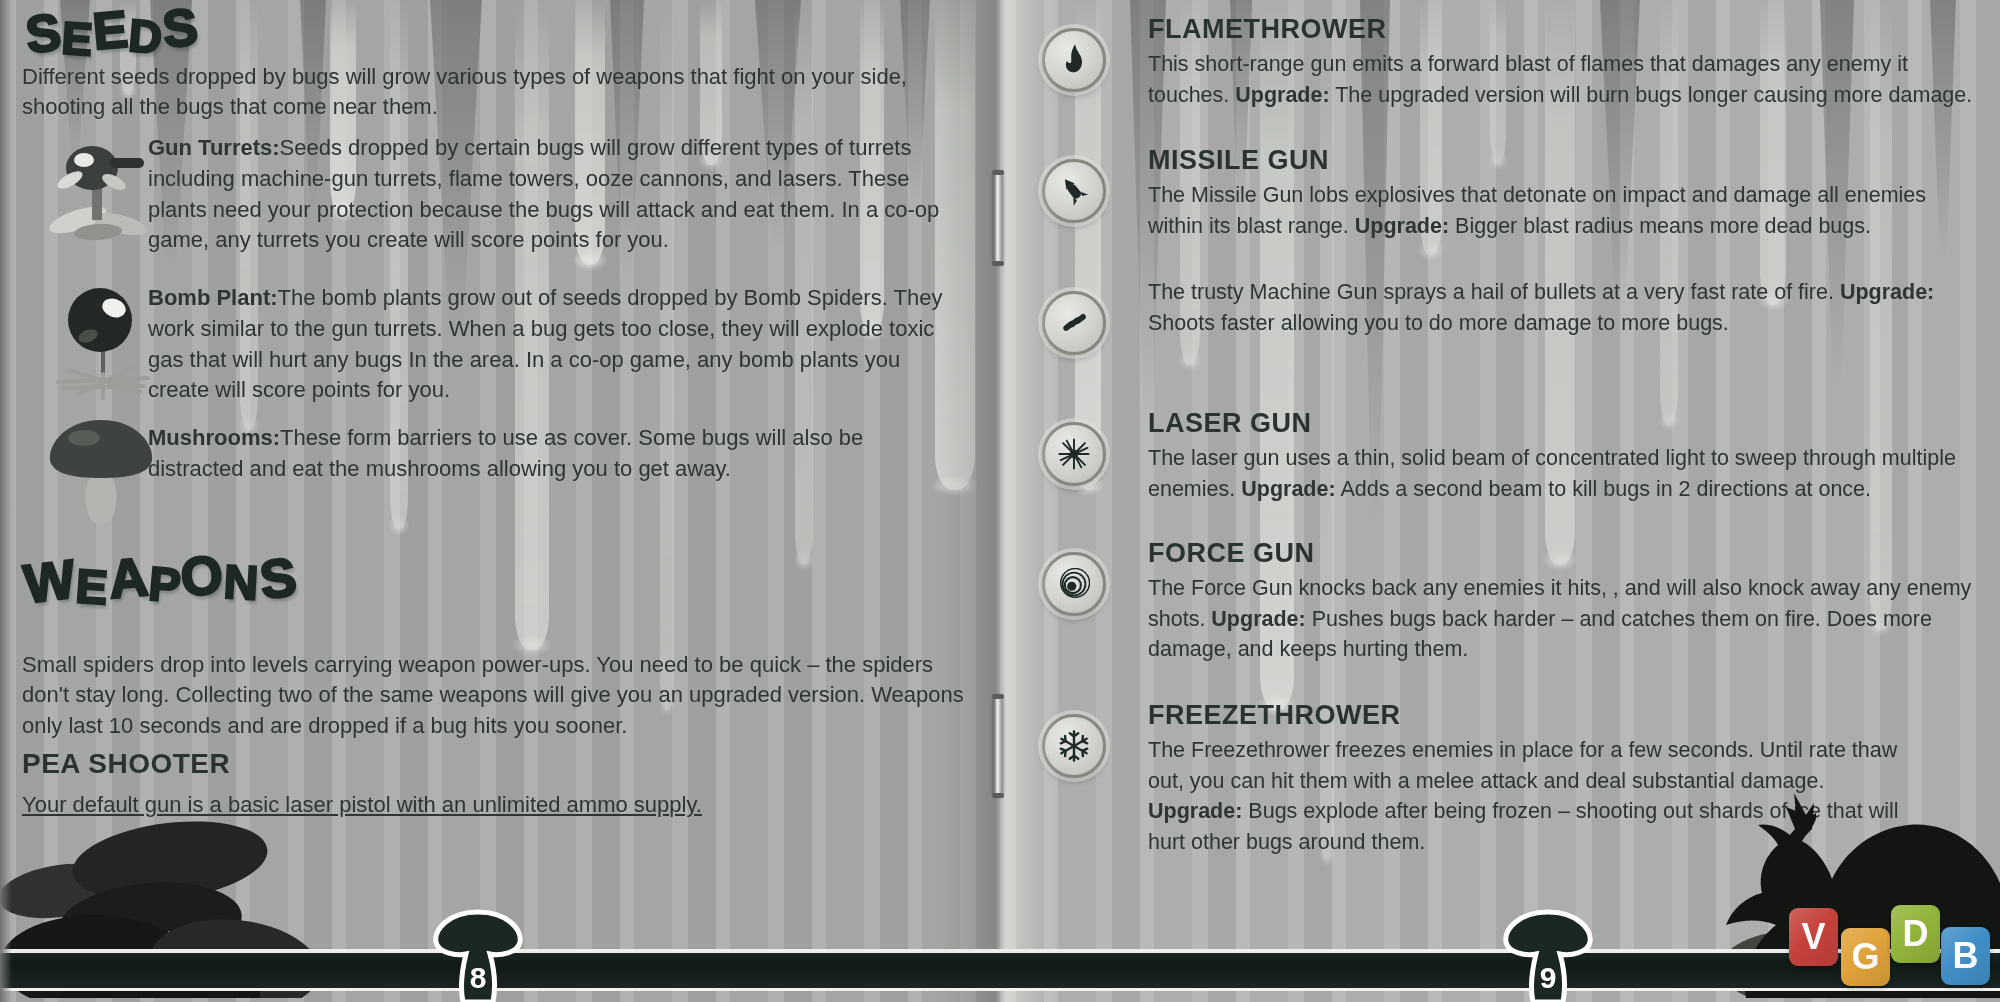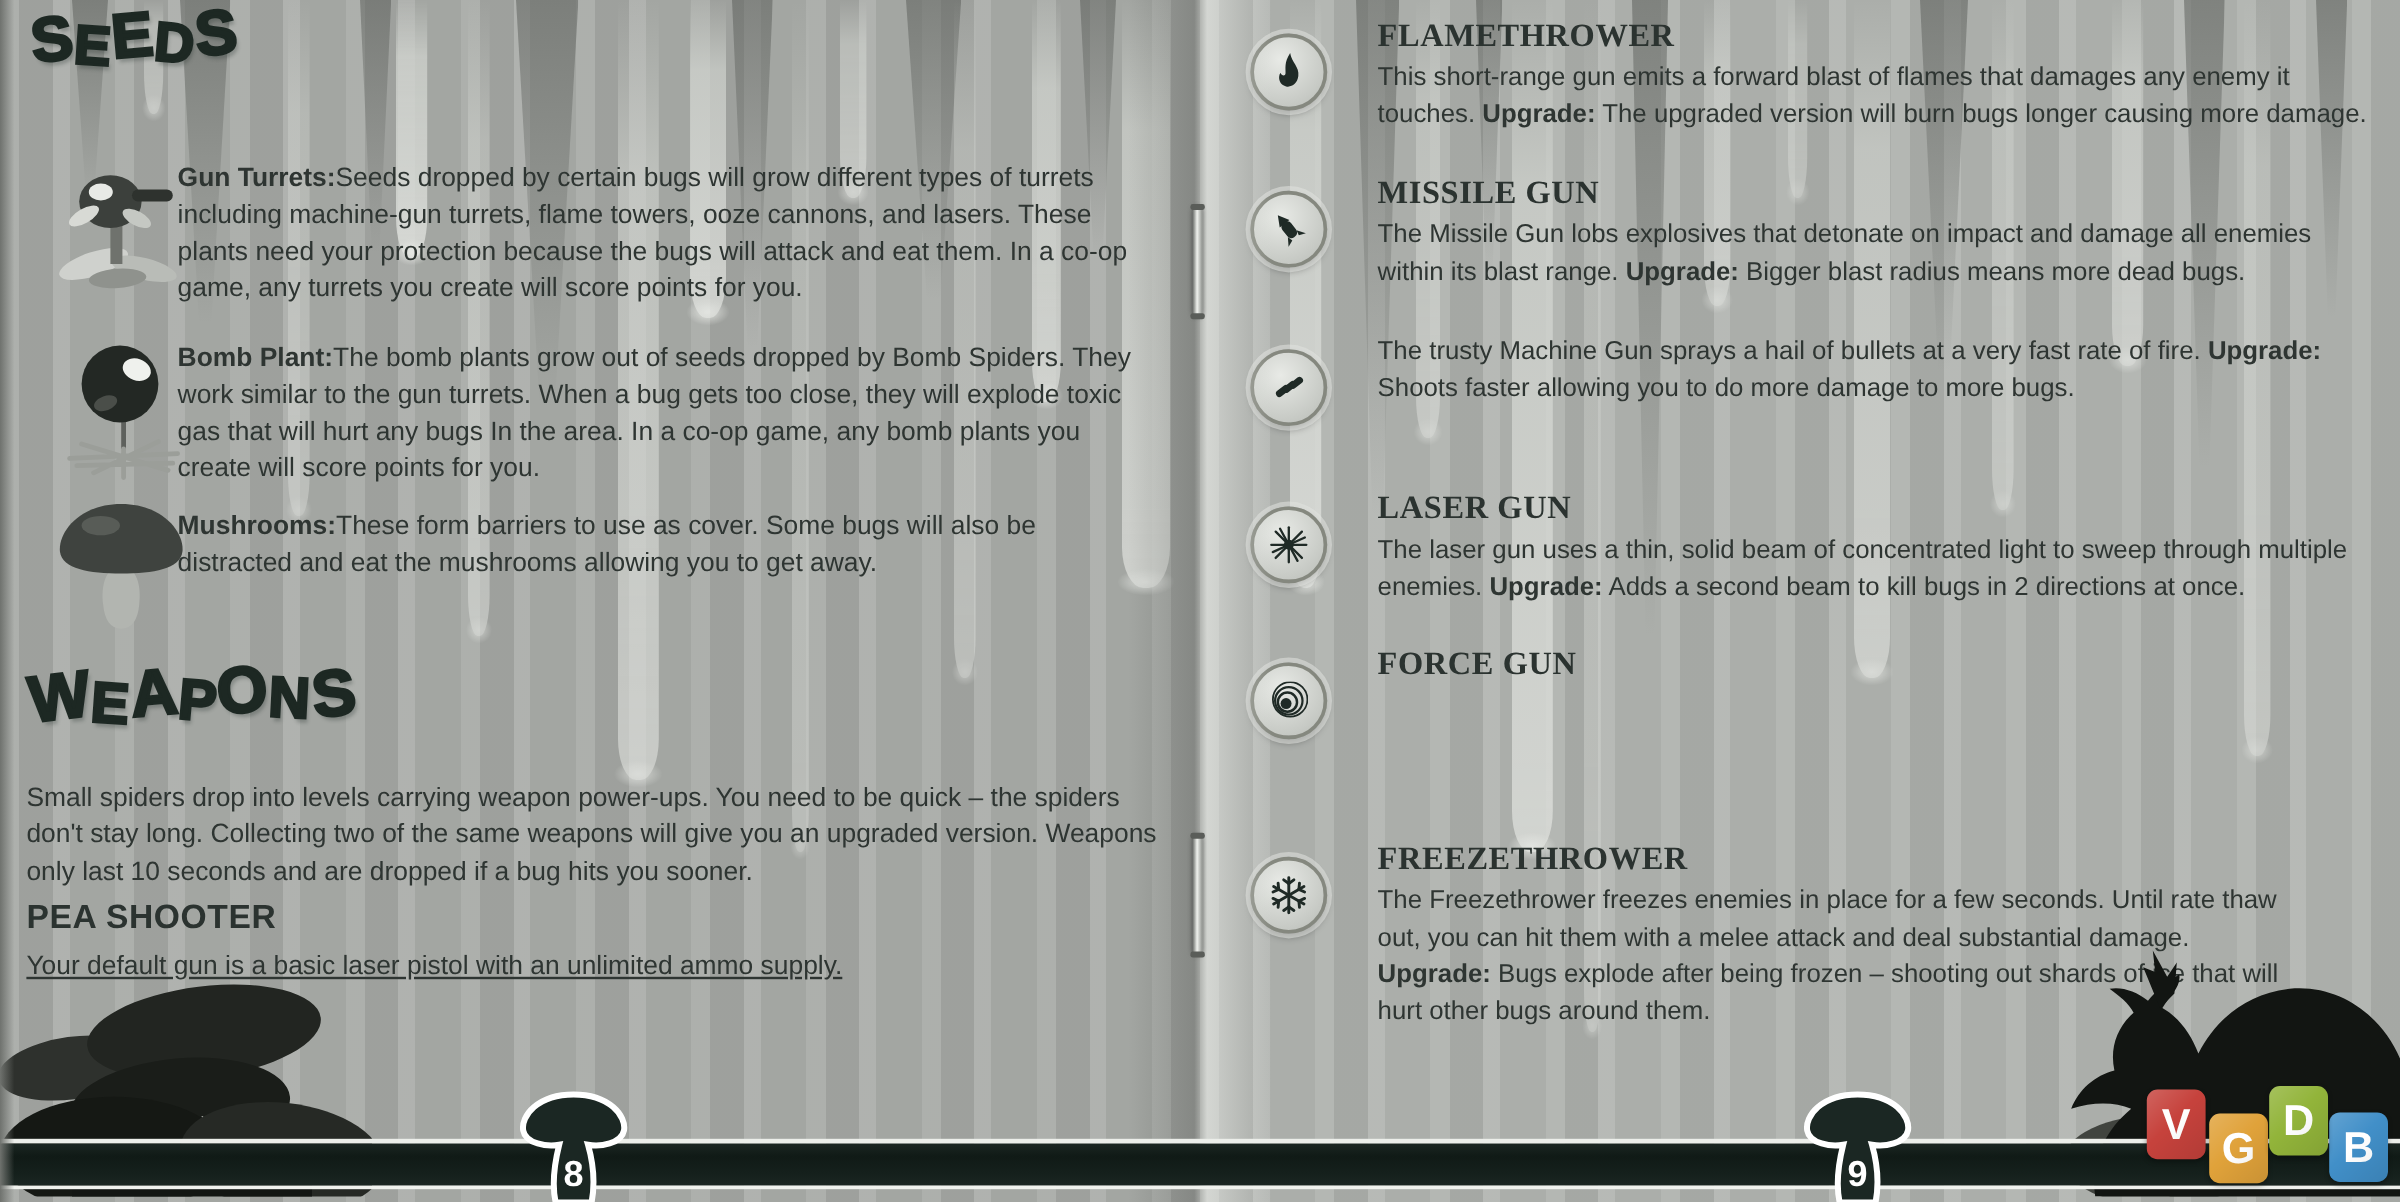--- a/index.html
+++ b/index.html
@@ -32,21 +32,21 @@
     transform:rotate(-1deg);
   }
   #seeds-title{position:absolute;font-size:52px;}
   #weapons-title{position:absolute;font-size:54px;}
   .body-text{margin:0;color:#2e3532;font-size:22px;line-height:1.38;position:absolute;}
   .sub-h{position:absolute;margin:0;color:#2b3330;font-size:28px;font-weight:bold;letter-spacing:.5px;}
   .seed-item-text{position:absolute;left:148px;width:815px;margin:0;color:#2e3532;font-size:22px;line-height:1.4;}
   .seed-icon{position:absolute;}
   
   .wsection{position:absolute;left:0;width:1000px;}
-  .wsection h2{margin:0 0 4px 148px;color:#2b3330;font-size:27px;font-weight:bold;letter-spacing:.5px;font-family:Liberation Serif, serif;}
+  .wsection h2{margin:0 0 4px 148px;color:#2b3330;font-size:27px;font-weight:bold;letter-spacing:.5px;}
   .wsection p{margin:0 0 0 148px;width:832px;color:#2e3532;font-size:21.5px;line-height:1.42;}
   .wicon{position:absolute;left:42px;width:58px;height:58px;border-radius:50%;
     background:radial-gradient(circle at 38% 32%,#e8eae6,#c7cac5 70%,#b7bab5);
     border:3px solid #85887f;box-shadow:0 0 0 4px rgba(226,228,224,.55),0 3px 6px rgba(0,0,0,.35);
     display:flex;align-items:center;justify-content:center;}
   
   #fold{position:absolute;left:940px;top:0;width:120px;height:1002px;z-index:2;pointer-events:none;
     background:linear-gradient(90deg,rgba(90,93,89,0) 0%,rgba(70,73,69,.28) 46%,rgba(238,240,236,.55) 55%,rgba(176,179,175,0) 100%);}
   .staple{position:absolute;left:994px;width:8px;border-radius:4px;z-index:3;
     background:linear-gradient(90deg,#6f726e,#f0f2ee 45%,#8e918d);
@@ -93,20 +93,21 @@
     <div class="drip" style="left:575px;width:30px;height:265px;opacity:.75;"></div>
     <div class="drip" style="left:660px;width:14px;height:710px;opacity:.38;"></div>
     <div class="drip" style="left:700px;width:22px;height:165px;opacity:.6;"></div>
     <div class="drip" style="left:795px;width:18px;height:565px;opacity:.45;"></div>
     <div class="drip" style="left:860px;width:24px;height:335px;opacity:.7;"></div>
     <div class="drip" style="left:935px;width:40px;height:490px;opacity:.72;"></div>
   </div>
 
   <h1 id="seeds-title" class="splatter" style="left:26px;top:2px;"><span style="display: inline-block; transform: rotate(-6deg) translateY(0px);">S</span><span style="display: inline-block; transform: rotate(5deg) translateY(4px); font-size: 0.88em;">E</span><span style="display: inline-block; transform: rotate(-4deg) translateY(-2px);">E</span><span style="display: inline-block; transform: rotate(6deg) translateY(3px); font-size: 0.88em;">D</span><span style="display: inline-block; transform: rotate(-5deg) translateY(-3px);">S</span></h1>
 
+  <p class="body-text" style="left:22px;top:62px;width:952px;">Different seeds dropped by bugs will grow various types of weapons that fight on your side, shooting all the bugs that come near them.</p>
 
   <div>
     <div class="seed-icon" style="left:40px;top:128px;">
       <svg width="120" height="130" viewBox="0 0 120 130">
         <ellipse cx="38" cy="92" rx="30" ry="10" fill="#cfd1cd" transform="rotate(-18 38 92)"></ellipse>
         <ellipse cx="80" cy="96" rx="28" ry="9" fill="#b9bcb7" transform="rotate(14 80 96)"></ellipse>
         <ellipse cx="58" cy="104" rx="24" ry="8" fill="#8f928d" transform="rotate(-4 58 104)"></ellipse>
         <rect x="52" y="58" width="10" height="34" fill="#6f726d"></rect>
         <ellipse cx="52" cy="40" rx="26" ry="22" fill="#3c403c"></ellipse>
         <rect x="70" y="30" width="34" height="10" rx="5" fill="#2e322e"></rect>
@@ -241,20 +242,21 @@
   <div class="wsection" style="top:538px;">
     <div class="wicon" style="top:14px;">
       <svg width="32" height="32" viewBox="0 0 28 28">
         <circle cx="12" cy="16" r="4" fill="#1f2a26"></circle>
         <circle cx="13" cy="15" r="7" fill="none" stroke="#1f2a26" stroke-width="1.8"></circle>
         <circle cx="14" cy="14" r="10" fill="none" stroke="#1f2a26" stroke-width="1.6"></circle>
         <circle cx="15" cy="13" r="12.6" fill="none" stroke="#1f2a26" stroke-width="1.3"></circle>
       </svg>
     </div>
     <h2>FORCE GUN</h2>
+    <p><span>The Force Gun knocks back any enemies it hits, , and will also knock away any enemy shots.  </span><b>Upgrade:</b><span> Pushes bugs back harder – and catches them on fire. Does more damage, and keeps hurting them.</span></p>
   </div>
 
   <div class="wsection" style="top:700px;">
     <div class="wicon" style="top:14px;">
       <svg width="34" height="34" viewBox="0 0 28 28">
         <g stroke="#1f2a26" stroke-width="2" stroke-linecap="round">
           <g>
               <line x1="14" y1="2" x2="14" y2="26"></line>
               <line x1="14" y1="6" x2="10.5" y2="3.5"></line>
               <line x1="14" y1="6" x2="17.5" y2="3.5"></line>

